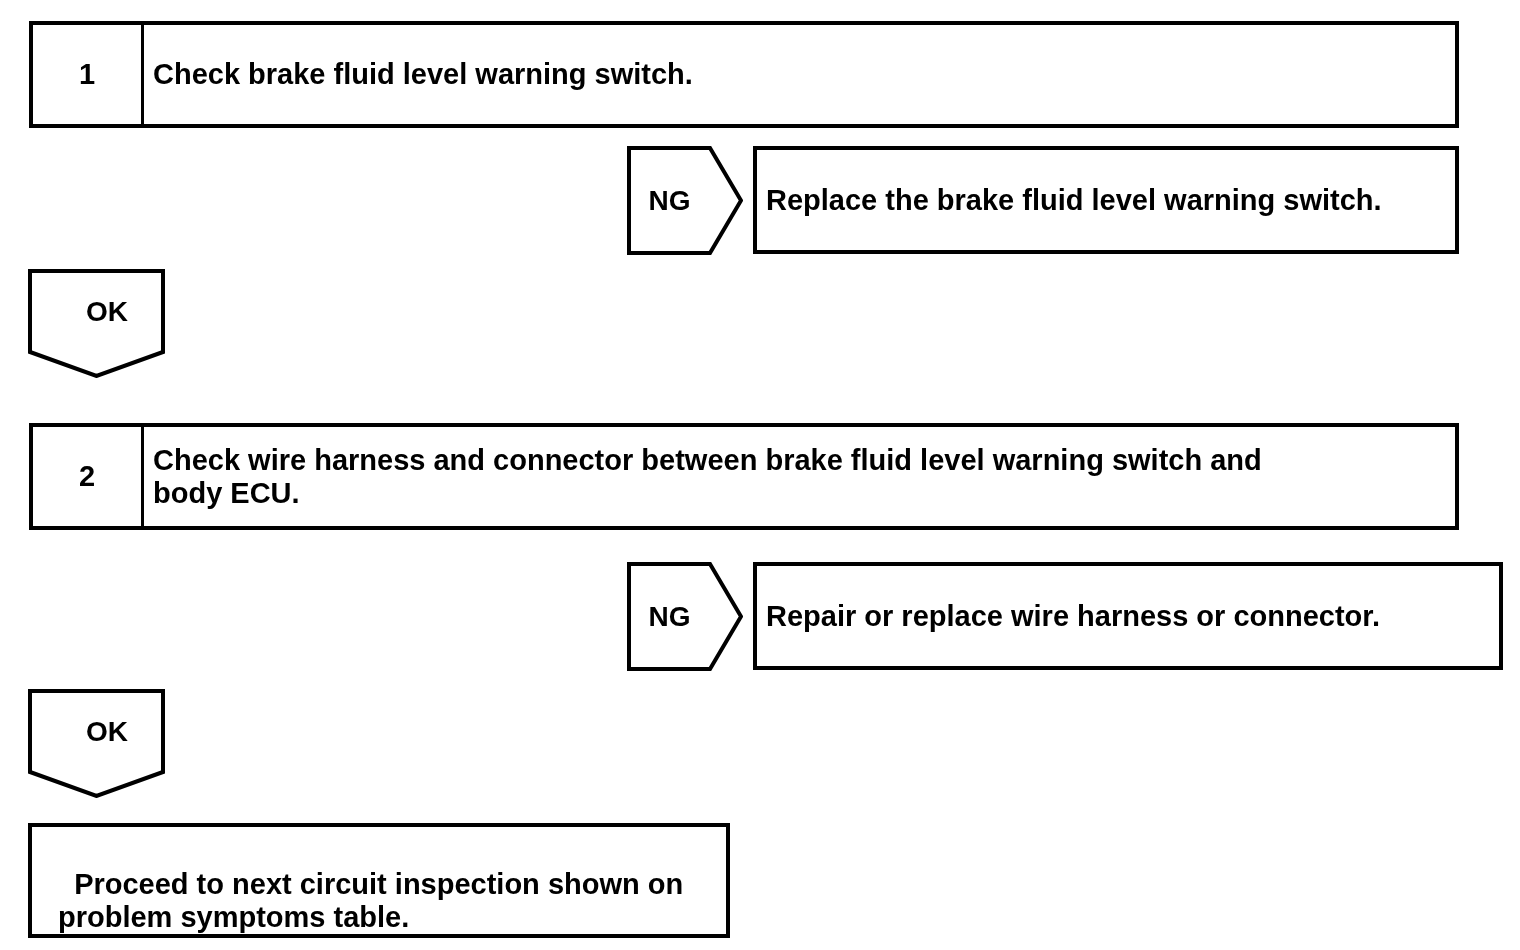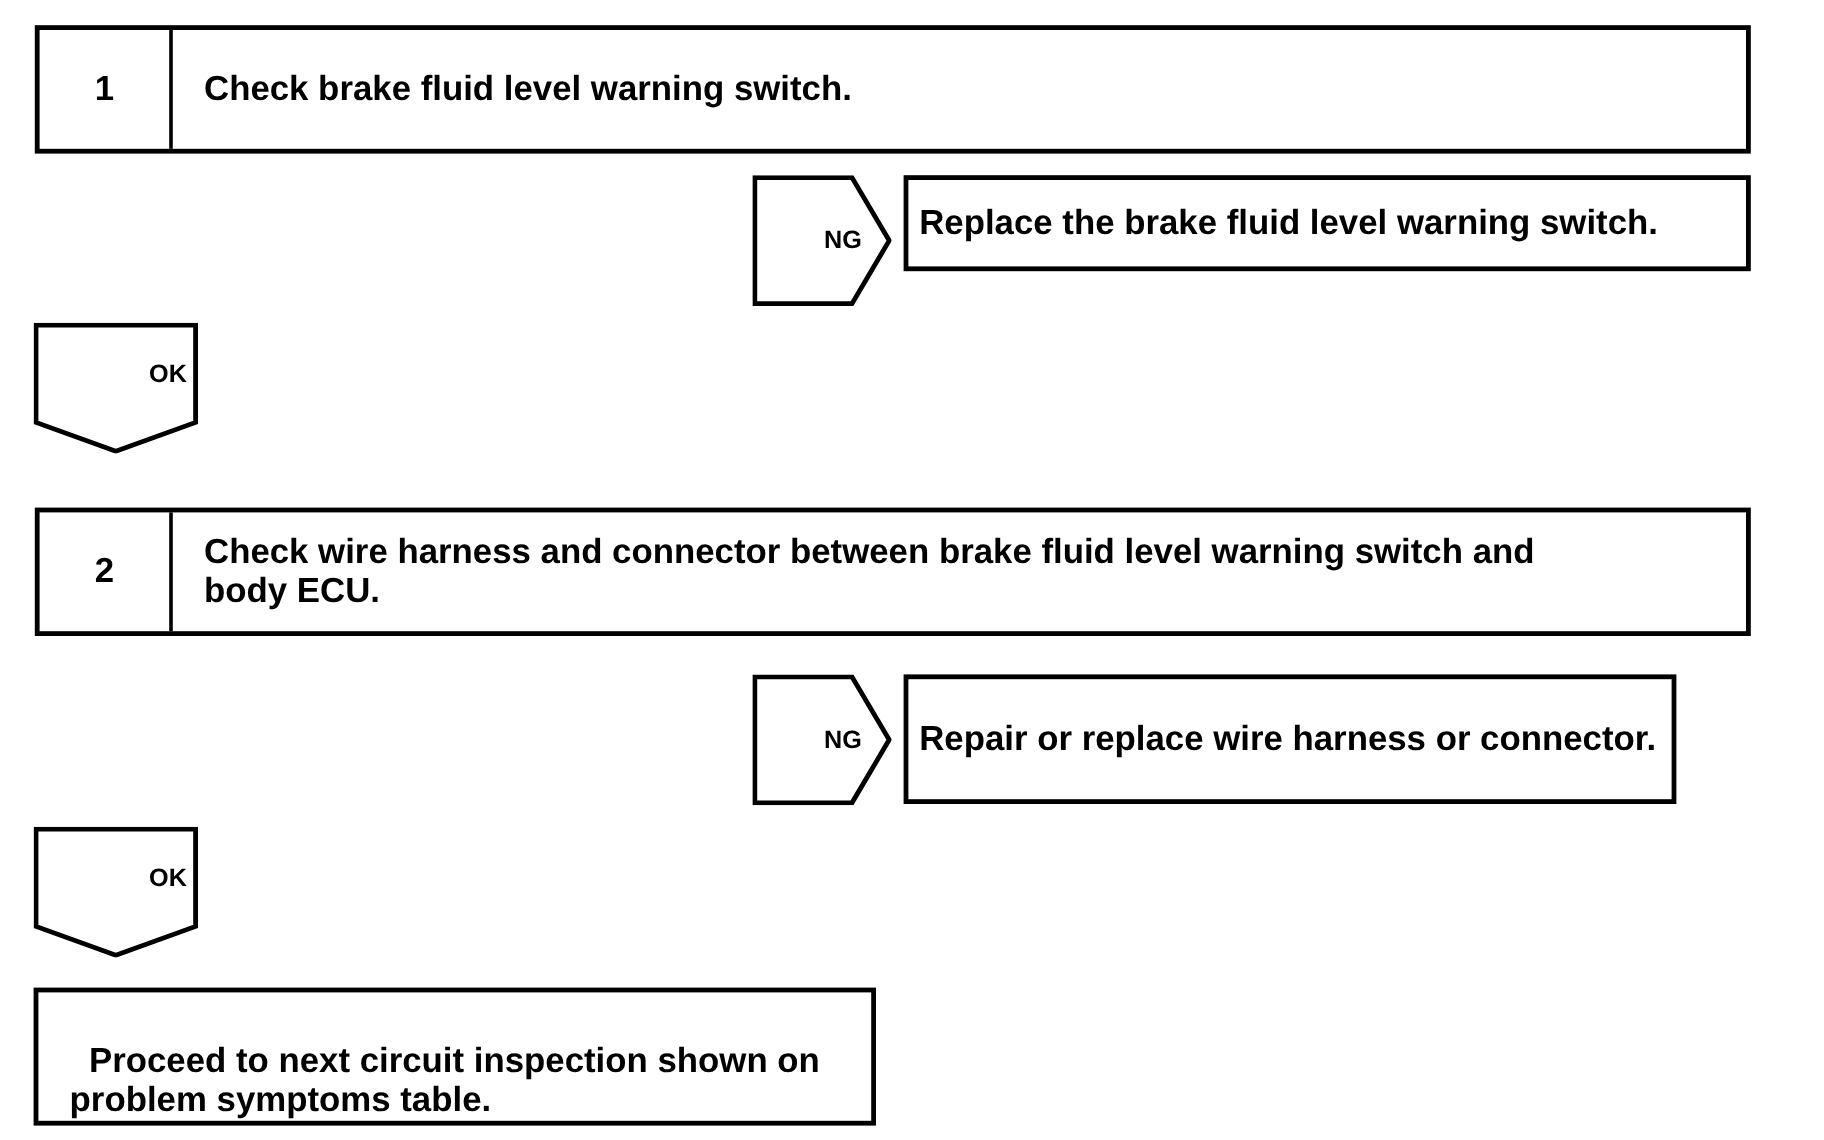--- a/index.html
+++ b/index.html
@@ -32,21 +32,21 @@
     border-right: 3px solid #000000;
     display: flex;
     align-items: center;
     justify-content: center;
     font-size: 29px;
   }
   .step-instruction {
     flex: 1 1 auto;
     display: flex;
     align-items: center;
-    padding-left: 26px;
+    padding-left: 9px;
     font-size: 29px;
     line-height: 33px;
     white-space: pre;
   }
 
   
   .action-box {
     border: 4px solid #000000;
     background: #ffffff;
     display: flex;
@@ -69,22 +69,21 @@
   }
 
   
   .badge { position: absolute; }
   .badge svg { display: block; }
   .badge .badge-label {
     position: absolute;
     display: flex;
     align-items: center;
     justify-content: center;
-    font-size: 21px;
-    padding-left: 33px;
+    font-size: 28px;
   }
   .ng-label { left: 0; top: 0; width: 85px; height: 109px; }
   .ok-label { left: 0; top: 0; width: 158px; height: 85px; }
 </style>
 </head>
 <body>
 
 <div class="abs step-box" style="left:29px; top:21px; width:1430px; height:107px;">
   <div class="step-number-cell">
     <span>1</span>
@@ -94,21 +93,21 @@
   </div>
 </div>
 
 <div class="badge" style="left:627px; top:146px; width:116px; height:109px;">
   <svg width="116" height="109" viewBox="0 0 116 109">
     <polygon points="2,2 83,2 114,54.5 83,107 2,107" fill="#ffffff" stroke="#000000" stroke-width="4"></polygon>
   </svg>
   <div class="badge-label ng-label">NG</div>
 </div>
 
-<div class="abs action-box" style="left:753px; top:146px; width:706px; height:80px;">
+<div class="abs action-box" style="left:753px; top:146px; width:706px; height:108px;">
   <span class="pad">Replace the brake fluid level warning switch.</span>
 </div>
 
 <div class="badge" style="left:28px; top:269px; width:137px; height:109px;">
   <svg width="137" height="109" viewBox="0 0 137 109">
     <polygon points="2,2 135,2 135,83 68.5,107 2,83" fill="#ffffff" stroke="#000000" stroke-width="4"></polygon>
   </svg>
   <div class="badge-label ok-label">OK</div>
 </div>
 
@@ -122,21 +121,21 @@
   </div>
 </div>
 
 <div class="badge" style="left:627px; top:562px; width:116px; height:109px;">
   <svg width="116" height="109" viewBox="0 0 116 109">
     <polygon points="2,2 83,2 114,54.5 83,107 2,107" fill="#ffffff" stroke="#000000" stroke-width="4"></polygon>
   </svg>
   <div class="badge-label ng-label">NG</div>
 </div>
 
-<div class="abs action-box" style="left:753px; top:562px; width:644px; height:108px;">
+<div class="abs action-box" style="left:753px; top:562px; width:750px; height:108px;">
   <span class="pad">Repair or replace wire harness or connector.</span>
 </div>
 
 <div class="badge" style="left:28px; top:689px; width:137px; height:109px;">
   <svg width="137" height="109" viewBox="0 0 137 109">
     <polygon points="2,2 135,2 135,83 68.5,107 2,83" fill="#ffffff" stroke="#000000" stroke-width="4"></polygon>
   </svg>
   <div class="badge-label ok-label">OK</div>
 </div>
 

